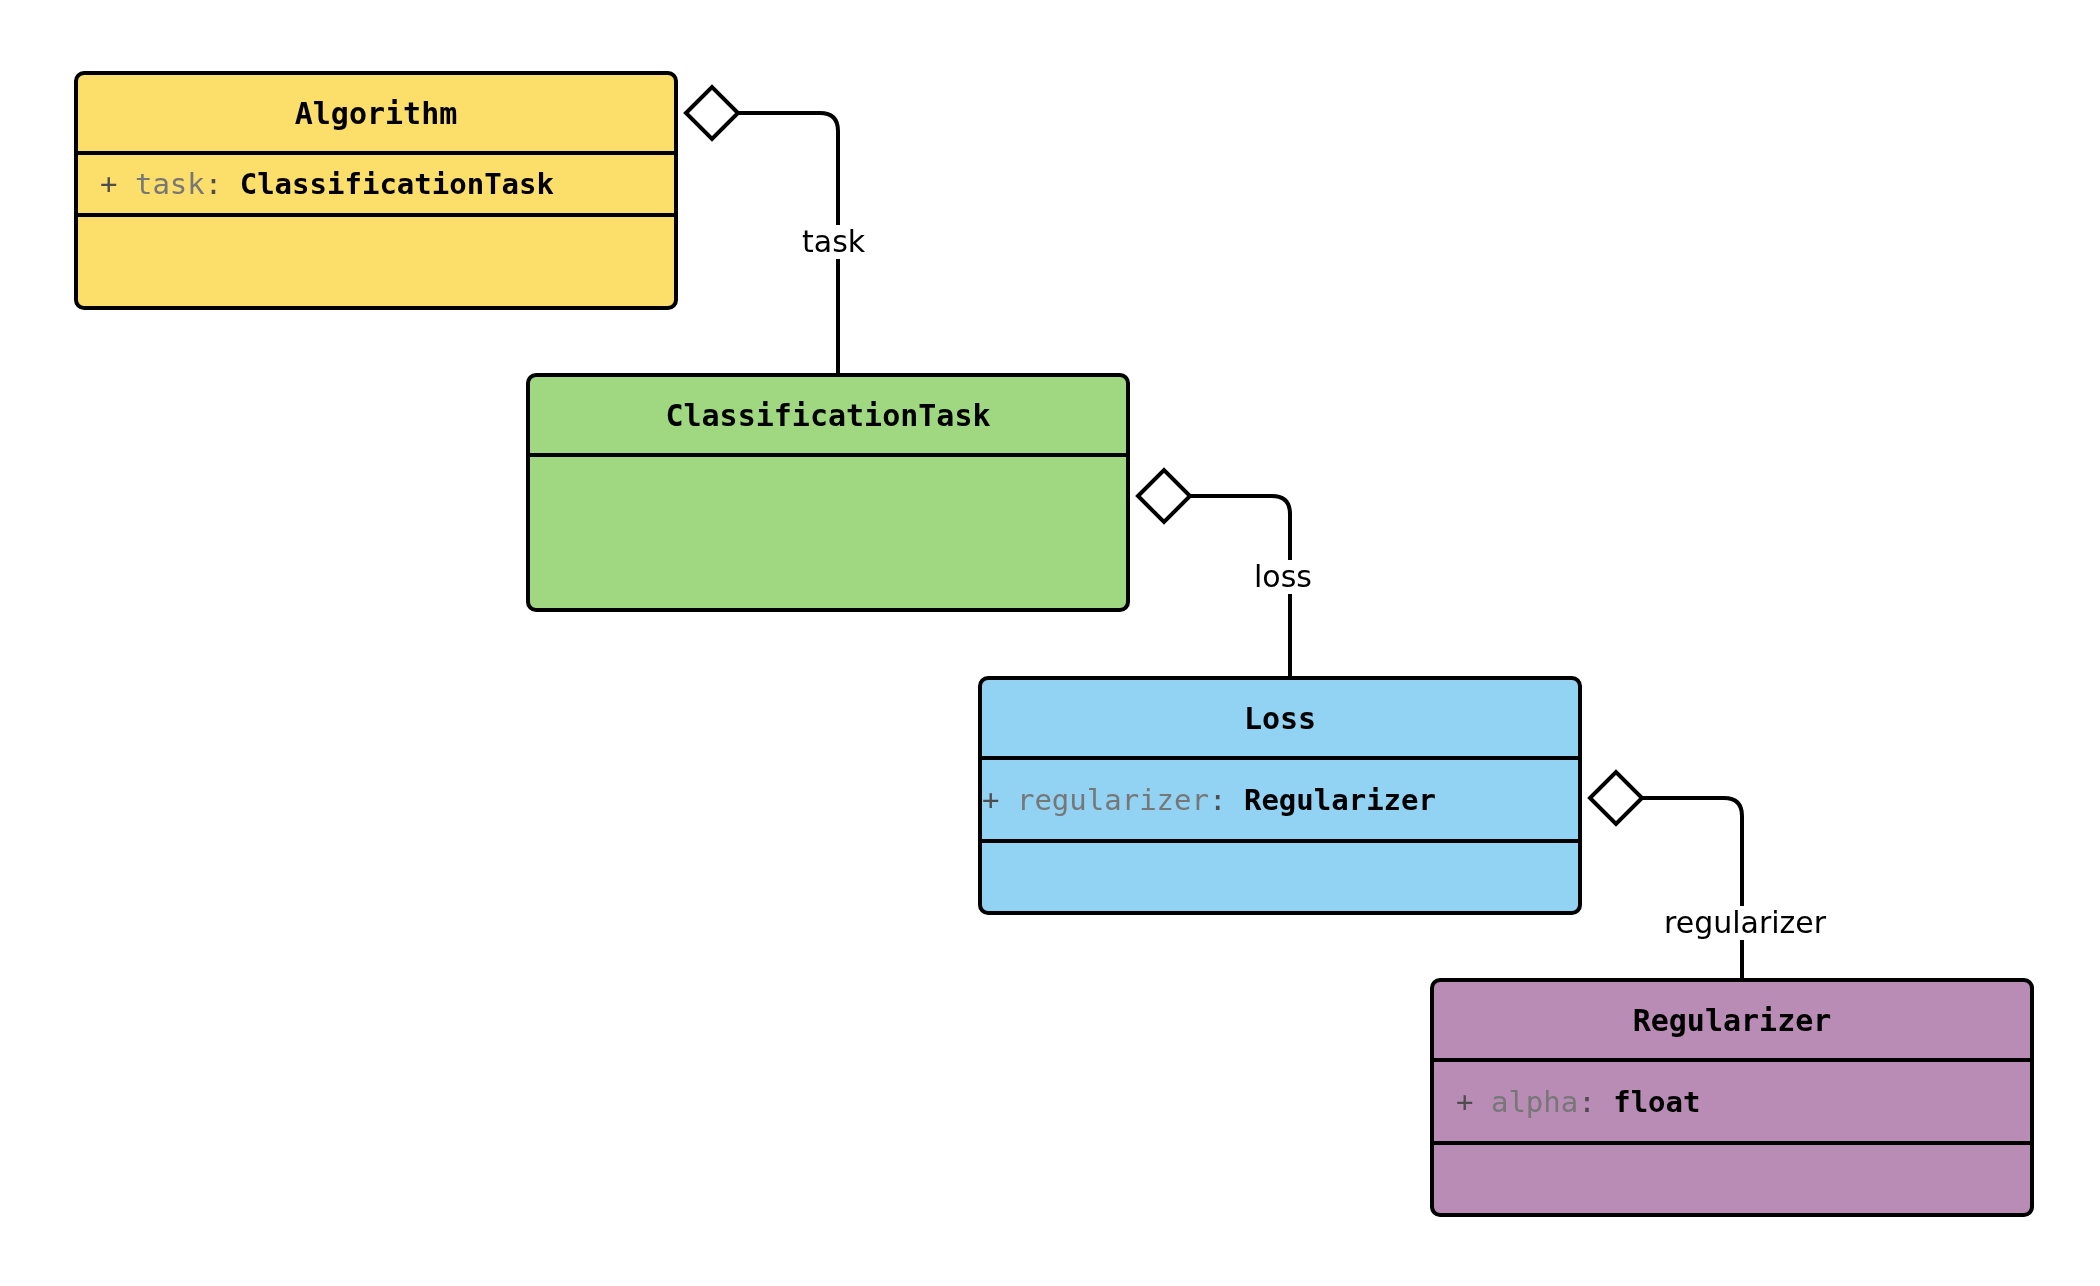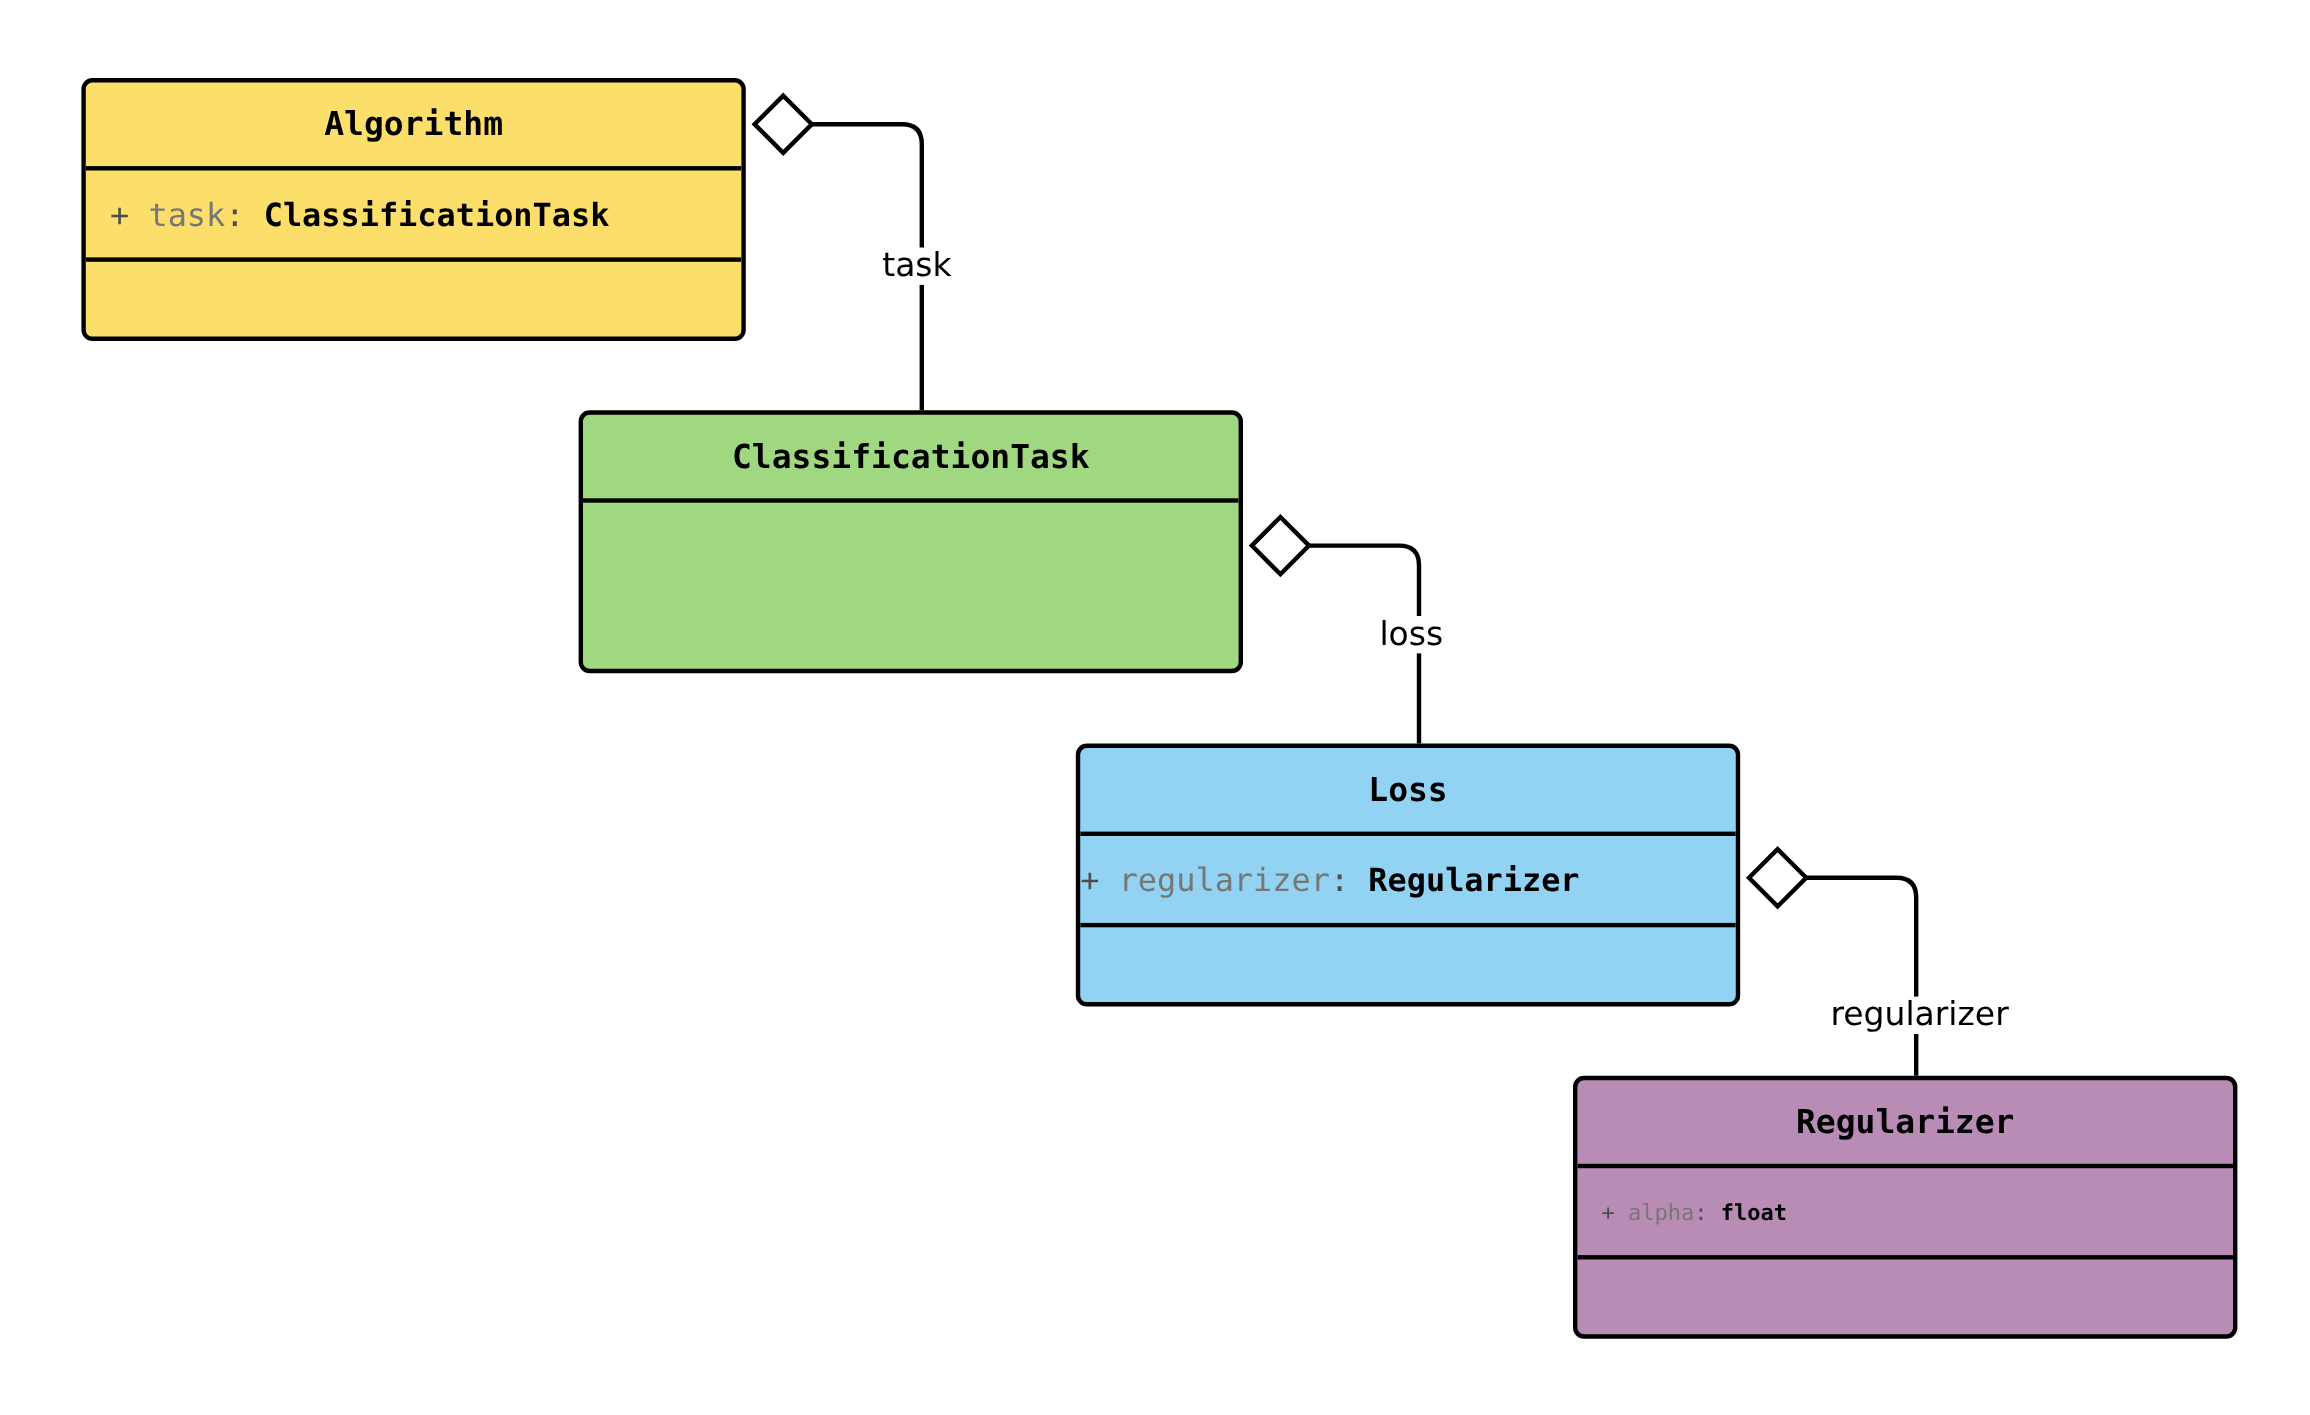--- a/index.html
+++ b/index.html
@@ -94,40 +94,40 @@
     <g id="edge-diamonds">
         <polygon points="686,113 712,87 738,113 712,139" fill="#ffffff" stroke="#000000" stroke-width="4" stroke-linejoin="miter"></polygon>
         <polygon points="1138,496 1164,470 1190,496 1164,522" fill="#ffffff" stroke="#000000" stroke-width="4" stroke-linejoin="miter"></polygon>
         <polygon points="1590,798 1616,772 1642,798 1616,824" fill="#ffffff" stroke="#000000" stroke-width="4" stroke-linejoin="miter"></polygon>
       </g>
   </svg>
 
   <div id="boxes">
       <div class="uml-box" style="left: 74px; top: 71px; width: 604px; height: 239px; background: rgb(252, 222, 106);">
         <div class="uml-title" style="height: 80px; font-size: 30px;">Algorithm</div>
-        <div class="uml-attrs" style="height: 83px; padding-left: 22px;">
+        <div class="uml-attrs" style="height: 62px; padding-left: 22px;">
           <div class="attr-line" style="font-size: 29px;"><span class="attr-vis">+</span><span> </span><span class="attr-name">task</span><span class="attr-colon">: </span><span class="attr-type">ClassificationTask</span></div>
         </div>
         <div class="uml-methods" style="height: 68px;"></div>
       </div>
       <div class="uml-box" style="left: 526px; top: 373px; width: 604px; height: 239px; background: rgb(160, 216, 129);">
         <div class="uml-title" style="height: 80px; font-size: 30px;">ClassificationTask</div>
         <div class="uml-methods" style="height: 68px;"></div>
       </div>
       <div class="uml-box" style="left: 978px; top: 676px; width: 604px; height: 239px; background: rgb(146, 210, 243);">
         <div class="uml-title" style="height: 80px; font-size: 30px;">Loss</div>
         <div class="uml-attrs" style="height: 83px; ">
           <div class="attr-line" style="font-size: 29px;"><span class="attr-vis">+</span><span> </span><span class="attr-name">regularizer</span><span class="attr-colon">: </span><span class="attr-type">Regularizer</span></div>
         </div>
         <div class="uml-methods" style="height: 68px;"></div>
       </div>
       <div class="uml-box" style="left: 1430px; top: 978px; width: 604px; height: 239px; background: rgb(185, 140, 181);">
         <div class="uml-title" style="height: 80px; font-size: 30px;">Regularizer</div>
         <div class="uml-attrs" style="height: 83px; padding-left: 22px;">
-          <div class="attr-line" style="font-size: 20px;"><span class="attr-vis">+</span><span> </span><span class="attr-name">alpha</span><span class="attr-colon">: </span><span class="attr-type">float</span></div>
+          <div class="attr-line" style="font-size: 29px;"><span class="attr-vis">+</span><span> </span><span class="attr-name">alpha</span><span class="attr-colon">: </span><span class="attr-type">float</span></div>
         </div>
         <div class="uml-methods" style="height: 68px;"></div>
       </div>
     </div>
 
   <div id="labels">
       <div class="edge-label" style="left: 798px; top: 225px; font-size: 30px; padding: 2px 4px;">task</div>
       <div class="edge-label" style="left: 1250px; top: 560px; font-size: 30px; padding: 2px 4px;">loss</div>
       <div class="edge-label" style="left: 1660px; top: 906px; font-size: 30px; padding: 2px 4px;">regularizer</div>
     </div>

